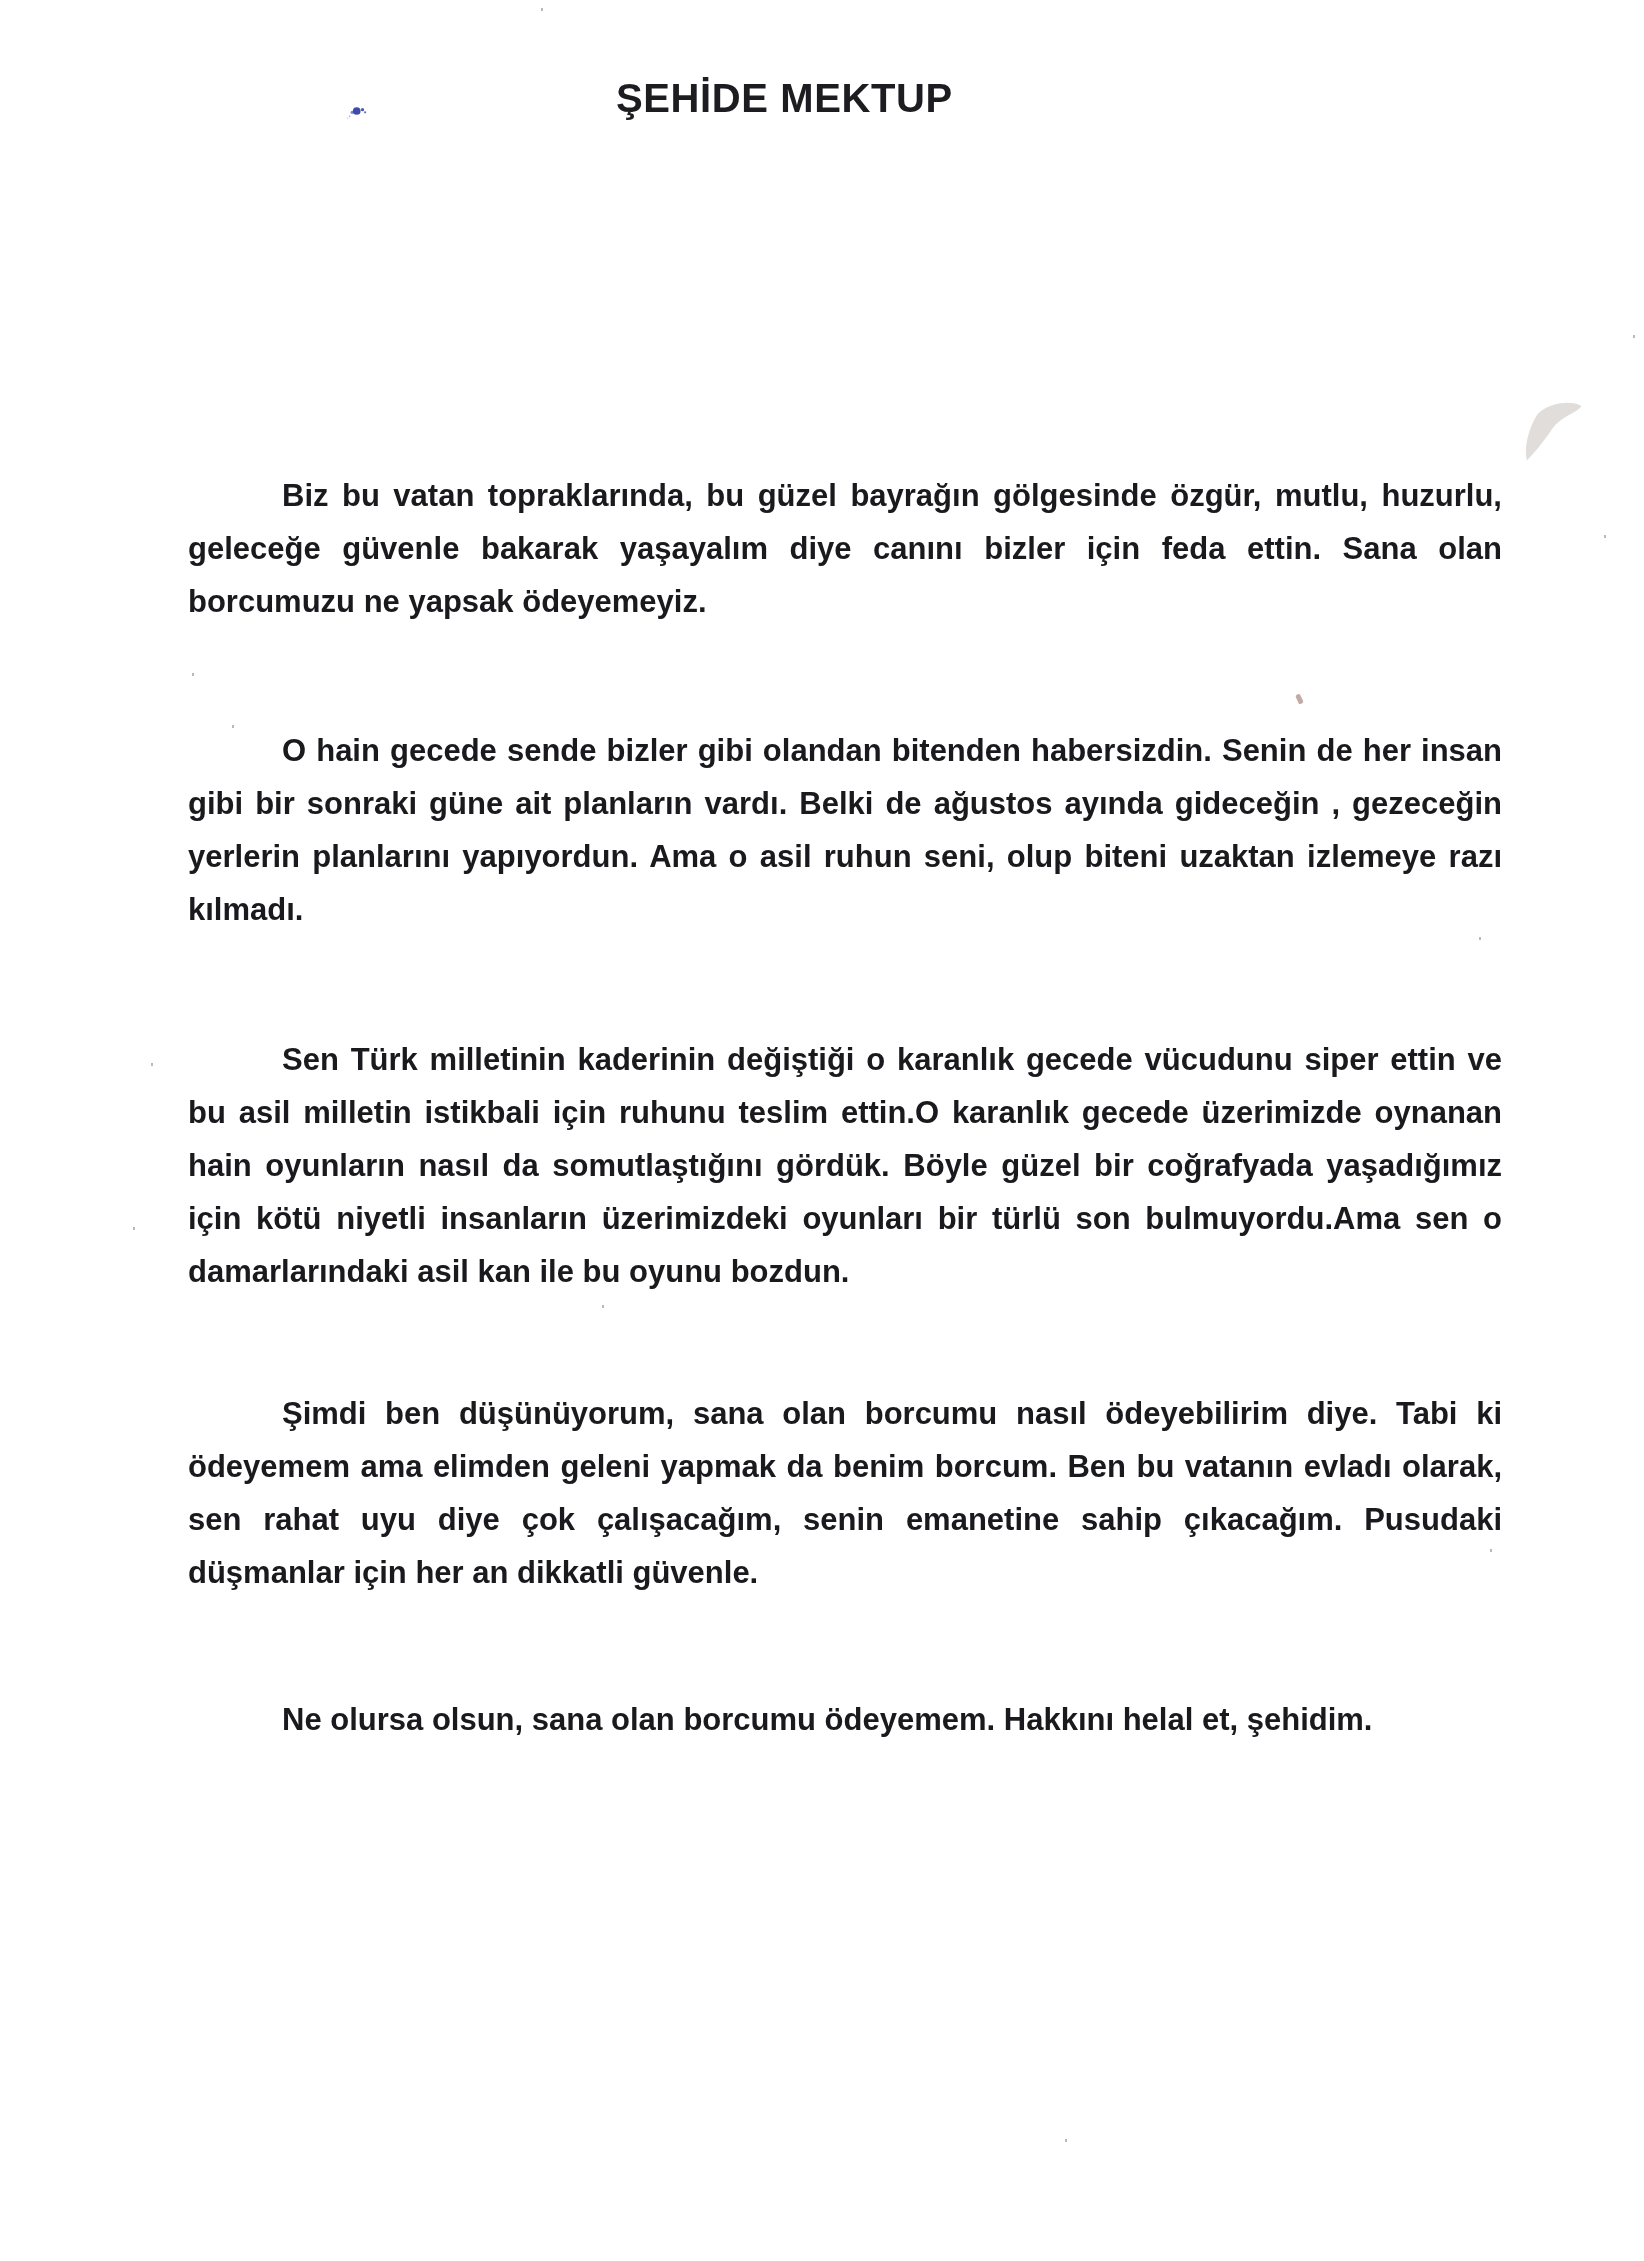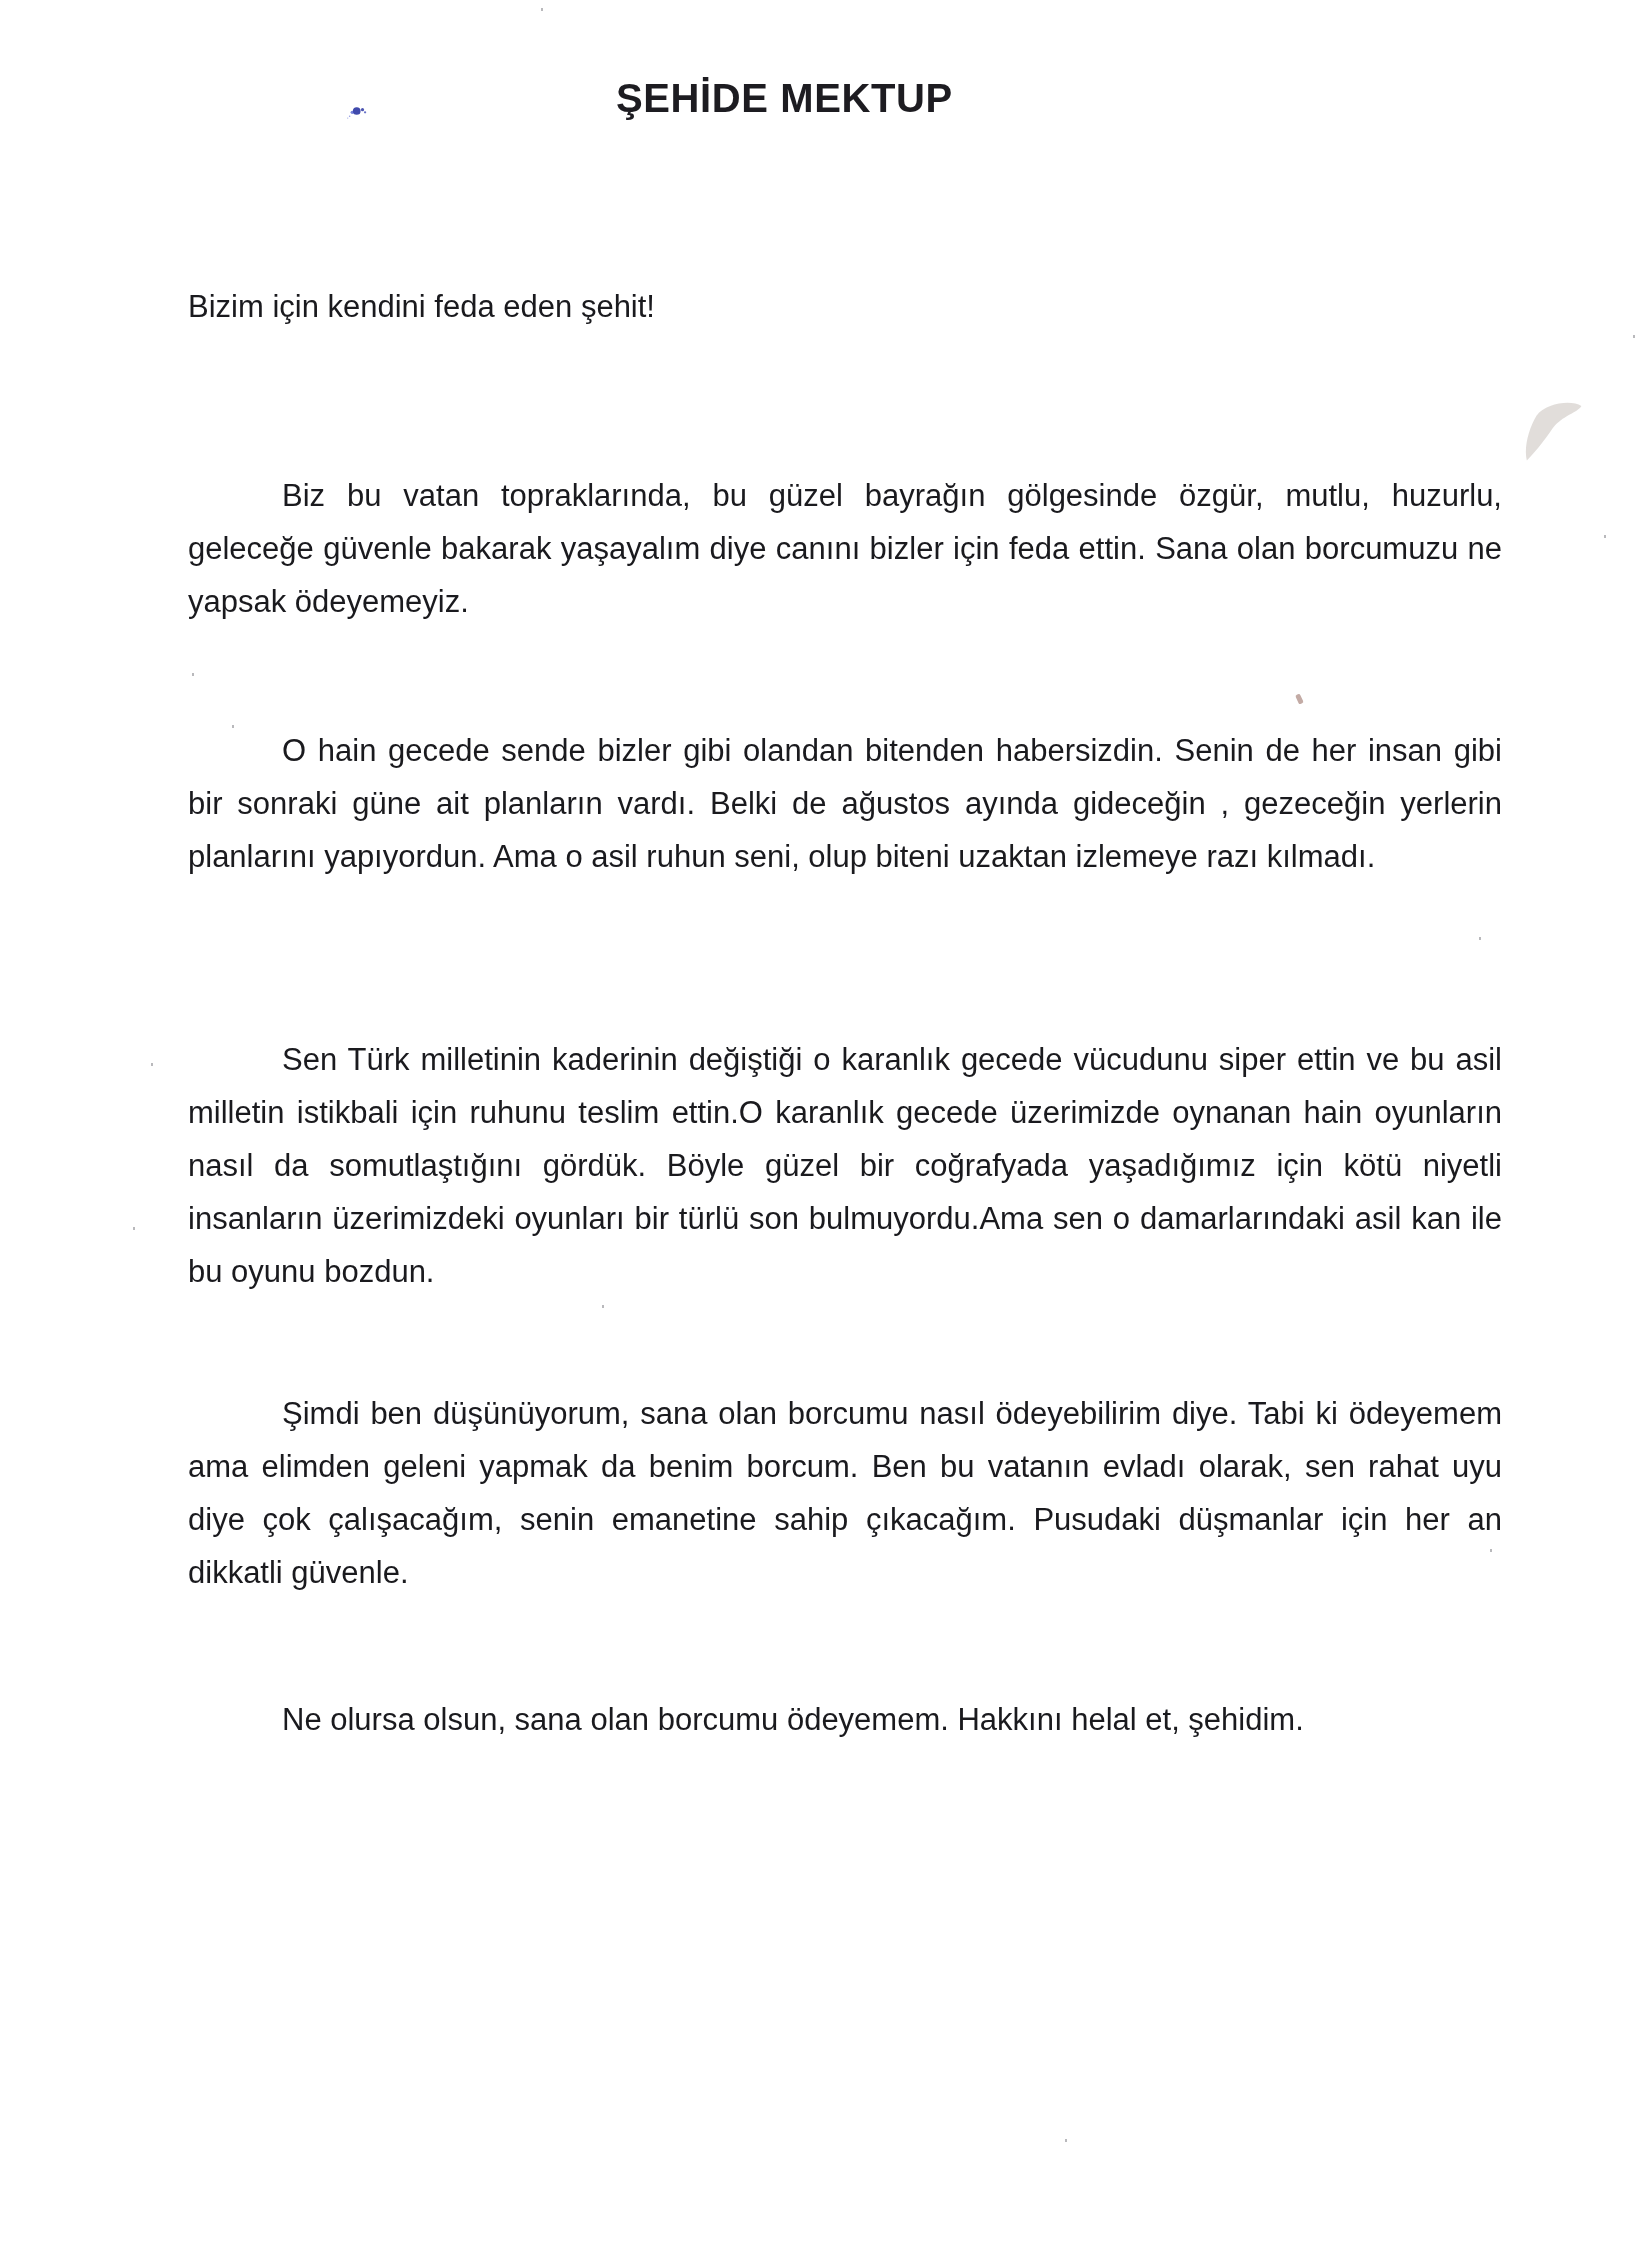--- a/index.html
+++ b/index.html
@@ -46,20 +46,21 @@
       white-space: nowrap;
     }
     .paragraph {
       position: absolute;
       left: 188px;
       width: 1314px;
       font-size: 31px;
       line-height: 53px;
       text-align: justify;
       text-indent: 94px;
+      font-weight: bold;
     }
     .paragraph.last-line-left { text-align-last: left; }
     #p1 { top: 438px; }
     #p2 { top: 693px; }
     #p3 { top: 1002px; }
     #p4 { top: 1356px; }
     #p5 { top: 1662px; }
     .signature {
       position: absolute;
       left: 91px;
@@ -103,21 +104,20 @@
     <circle cx="18" cy="14" r="6" fill="#1f2a9e" opacity="0.85"></circle>
     <circle cx="11" cy="16" r="2.5" fill="#3a4bc7" opacity="0.7"></circle>
     <circle cx="27" cy="12" r="2.5" fill="#1f2a9e" opacity="0.8"></circle>
     <circle cx="31" cy="16" r="1.8" fill="#2a38b0" opacity="0.7"></circle>
     <circle cx="7" cy="22" r="1.2" fill="#4a5ad0" opacity="0.6"></circle>
     <circle cx="4" cy="25" r="1" fill="#4a5ad0" opacity="0.5"></circle>
   </svg>
 
   <div class="title">ŞEHİDE MEKTUP</div>
 
-  <div class="greeting">Bizim için kendini feda eden şehit!</div>
 
   <p class="paragraph last-line-left" id="p1">Biz bu vatan topraklarında,  bu güzel bayrağın gölgesinde özgür, mutlu, huzurlu, geleceğe güvenle bakarak yaşayalım diye canını bizler için feda ettin. Sana olan borcumuzu ne yapsak ödeyemeyiz.</p>
   <p class="paragraph last-line-left" id="p2">O hain gecede sende bizler gibi olandan bitenden habersizdin. Senin de her insan gibi bir sonraki güne ait planların vardı. Belki de ağustos ayında gideceğin , gezeceğin yerlerin planlarını yapıyordun. Ama o asil ruhun seni, olup biteni uzaktan izlemeye razı kılmadı.</p>
   <p class="paragraph last-line-left" id="p3">Sen Türk milletinin kaderinin değiştiği o karanlık gecede vücudunu siper ettin ve bu asil milletin istikbali için ruhunu teslim ettin.O karanlık gecede üzerimizde oynanan hain oyunların nasıl da somutlaştığını gördük.  Böyle güzel bir coğrafyada yaşadığımız için kötü niyetli insanların üzerimizdeki oyunları bir türlü son bulmuyordu.Ama sen o damarlarındaki asil kan ile bu oyunu bozdun.</p>
   <p class="paragraph last-line-left" id="p4">Şimdi ben düşünüyorum, sana olan borcumu nasıl ödeyebilirim diye. Tabi ki ödeyemem ama elimden geleni yapmak da benim borcum. Ben bu vatanın evladı olarak, sen rahat uyu diye çok çalışacağım, senin emanetine sahip çıkacağım. Pusudaki düşmanlar için her an dikkatli güvenle.</p>
   <p class="paragraph last-line-left" id="p5">Ne olursa olsun, sana olan borcumu ödeyemem. Hakkını helal et, şehidim.</p>
 
 
   <svg class="smudge" viewBox="0 0 110 120">
     <path d="M30 40 C45 20, 85 15, 100 25 C95 35, 70 40, 55 60 C45 75, 30 95, 15 110 C10 90, 18 60, 30 40 Z" fill="#c9c2bd"></path>

